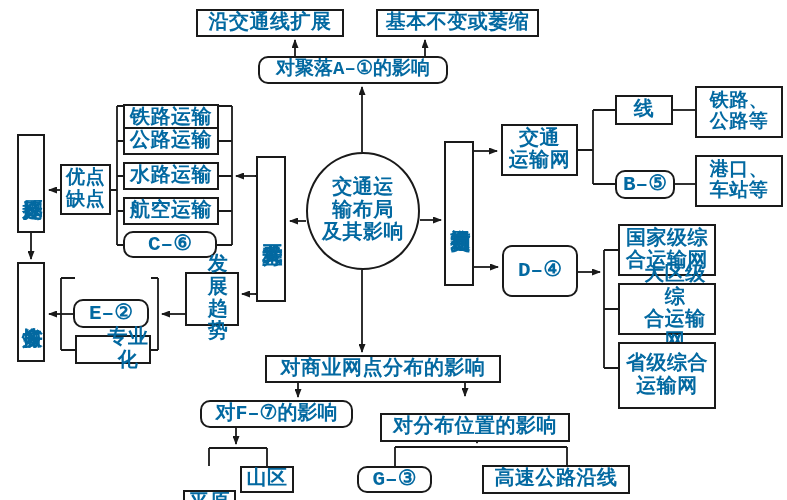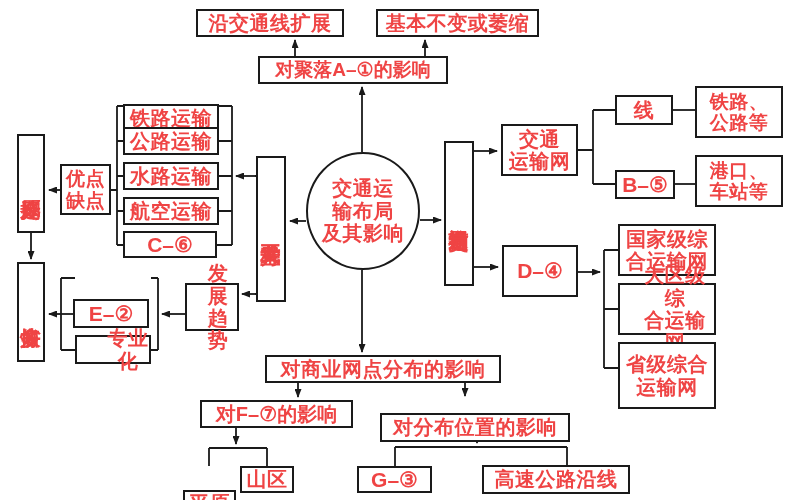--- a/index.html
+++ b/index.html
@@ -1,39 +1,39 @@
 <!DOCTYPE html>
 <html><head>
 <meta charset="utf-8">
 <style>
   html,body{margin:0;padding:0;background:#fff;}
   #stage{
     position:relative;width:787px;height:500px;background:#fff;overflow:hidden;
-    font-family:Liberation Sans, sans-serif;
-    color:#ef4444;
+    font-family:Liberation Mono, monospace;
+    color:#0369a1;
   }
   #wires{position:absolute;left:0;top:0;width:787px;height:500px;z-index:0;}
   .box{
     position:absolute;box-sizing:border-box;border:2px solid #1a1a1a;background:#fff;
     display:flex;align-items:center;justify-content:center;text-align:center;
     font-weight:700;line-height:1.12;white-space:pre-line;z-index:1;
     letter-spacing:0.5px;
   }
   .v{
     writing-mode:vertical-rl;text-orientation:upright;letter-spacing:0;
     line-height:1;
   }
   .ellipse{
     border-radius:50%;
     text-align:center;
   }
   .fs19{font-size:19px;}
   .fs20{font-size:20px;}
   .fs21{font-size:21px;}
-  .code{letter-spacing:0;}
+  .code{letter-spacing:0;border-radius:10px;}
 </style>
 </head>
 <body>
 
 <div id="stage">
 
   <svg id="wires" viewBox="0 0 787 500" xmlns="http://www.w3.org/2000/svg">
     <defs>
       <marker id="ah" markerWidth="9" markerHeight="7" refX="8" refY="3.5" orient="auto" markerUnits="userSpaceOnUse">
         <path d="M0,0 L9,3.5 L0,7 Z" fill="#1a1a1a"></path>
@@ -87,21 +87,21 @@
   <div class="box fs20" style="left:123px;top:197px;width:96px;height:28px;">航空运输</div>
   <div class="box fs21 code" style="left:123px;top:231px;width:94px;height:27px;">C–⑥</div>
 
   <div class="box fs19" style="left:60px;top:164px;width:51px;height:51px;">优点
 缺点</div>
   <div class="box v fs20" style="left:17px;top:134px;width:28px;height:99px;">选择原则</div>
   <div class="box v fs20" style="left:17px;top:262px;width:28px;height:100px;">多快好省</div>
 
   <div class="box fs21 code" style="left:73px;top:299px;width:76px;height:29px;">E–②</div>
   <div class="box fs20" style="left:75px;top:335px;width:76px;height:29px;padding-left:30px;">专业化</div>
-  <div class="box fs20" style="left:185px;top:283px;width:54px;height:48px;padding-left:12px;">发展
+  <div class="box fs20" style="left:185px;top:272px;width:54px;height:54px;padding-left:12px;">发展
 趋势</div>
 
   <div class="box v fs20" style="left:256px;top:156px;width:30px;height:146px;">五种主要方式</div>
   <div class="box ellipse fs20" style="left:306px;top:152px;width:114px;height:118px;">交通运
 输布局
 及其影响</div>
   <div class="box v fs20" style="left:444px;top:141px;width:30px;height:145px;">交通运输布局</div>
 
   <div class="box fs20" style="left:501px;top:124px;width:77px;height:52px;">交通
 运输网</div>

